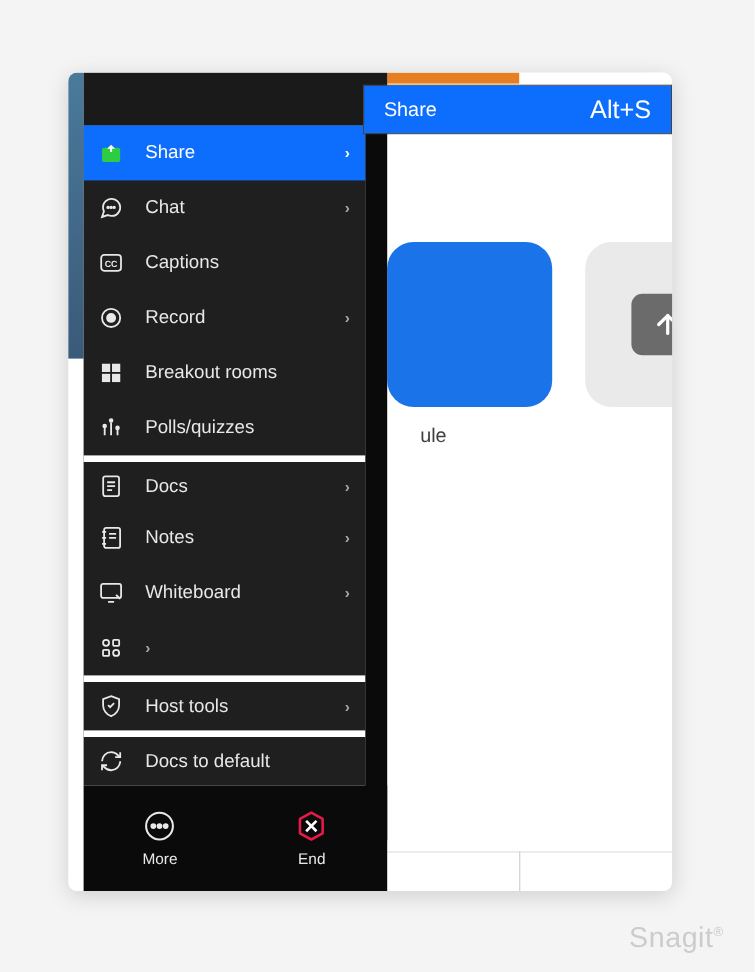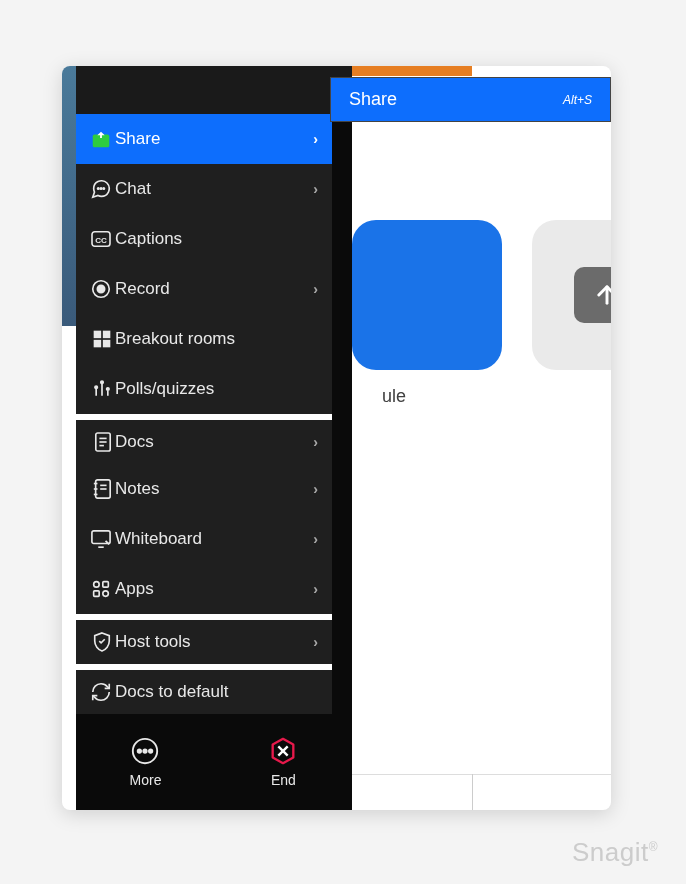--- a/index.html
+++ b/index.html
@@ -107,24 +107,24 @@
     .menu-item.highlighted {
       background: #0d6efd;
       color: #fff;
     }
     .menu-item.section-start {
       border-top: 6px solid #ffffff;
     }
     .menu-icon {
       width: 22px;
       height: 22px;
-      margin-right: 3px;
-      display: flex;
-      align-items: center;
-      justify-content: flex-end;
+      margin-right: 20px;
+      display: flex;
+      align-items: center;
+      justify-content: center;
       flex-shrink: 0;
     }
     .menu-label {
       flex: 1;
     }
     .menu-chevron {
       color: #aaa;
       font-size: 14px;
       font-weight: bold;
     }
@@ -146,22 +146,21 @@
       padding: 0 18px;
       color: #e8e8e8;
       font-size: 18px;
       cursor: pointer;
     }
     .submenu-item.highlighted {
       background: #0d6efd;
       color: #fff;
     }
     .submenu-shortcut {
-      font-size: 12px;
-      font-style: italic;
+      font-size: 23px;
     }
     .dark-side {
       position: absolute;
       top: 48px;
       left: 270px;
       width: 20px;
       height: 650px;
       background: #0a0a0a;
     }
     .toolbar {
@@ -359,21 +358,20 @@
 
     <div class="menu-item">
       <span class="menu-icon">
         <svg width="22" height="22" viewBox="0 0 24 24" fill="none" stroke="#e8e8e8" stroke-width="1.8">
           <circle cx="7" cy="7" r="3"></circle>
             <rect x="14" y="4" width="6" height="6" rx="1"></rect>
           <rect x="4" y="14" width="6" height="6" rx="1"></rect>
             <circle cx="17" cy="17" r="3"></circle>
         </svg>
       </span>
-      <span class="menu-label">Apps</span>
       <span class="menu-chevron">›</span>
     </div>
 
     <div class="menu-item section-start">
       <span class="menu-icon">
         <svg width="20" height="22" viewBox="0 0 22 24" fill="none" stroke="#e8e8e8" stroke-width="1.8">
           <path d="M11 2l8 3v6c0 5-3.5 9.5-8 11-4.5-1.5-8-6-8-11V5l8-3z"></path>
           <path d="M8 11l2 2 4-4"></path>
         </svg>
       </span>

